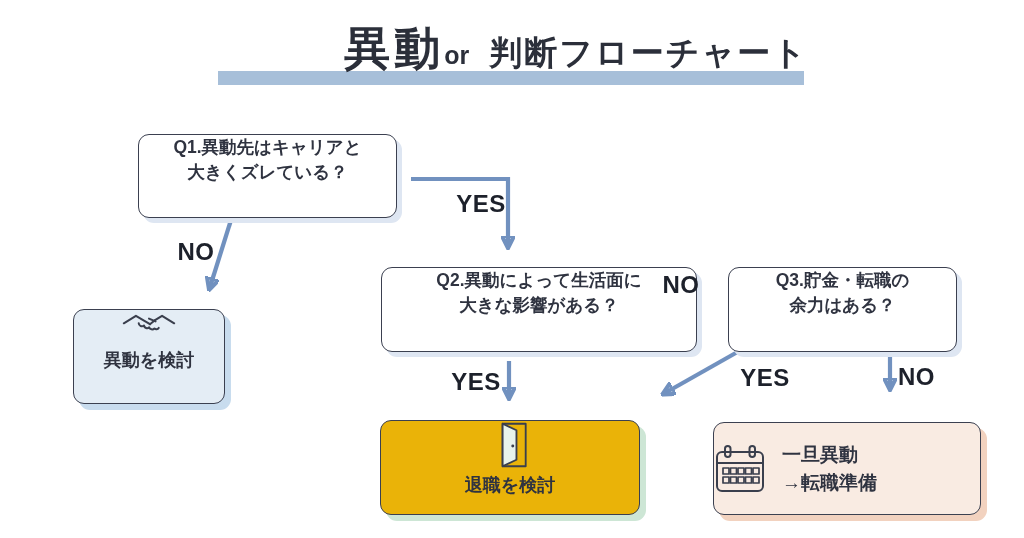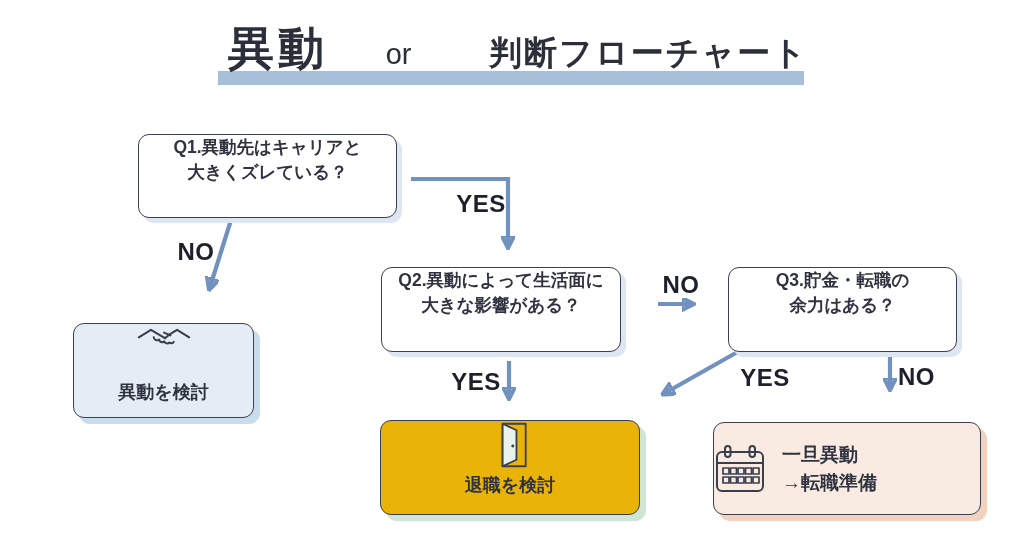--- a/index.html
+++ b/index.html
@@ -14,49 +14,49 @@
   }
 
   
   .title-underline {
     position: absolute; left: 218px; top: 71px;
     width: 586px; height: 14px;
     background: #a7bfd9; z-index: 1;
   }
   .title {
     position: absolute; left: 228px; top: 18px; width: 580px; height: 62px;
-    display: flex; align-items: baseline; justify-content: space-between;
+    display: flex; align-items: baseline; justify-content: flex-end;
     z-index: 2; color: #2b2f3a; white-space: nowrap;
   }
   .t-big { font-size: 46px; font-weight: 800; letter-spacing: 4px; }
-  .t-or  { font-size: 29px; font-weight: 400; }
+  .t-or  { font-size: 25px; font-weight: 700; }
   .t-mid { font-size: 33px; font-weight: 800; letter-spacing: 2px; margin-left: 20px; }
 
   
   .node {
     position: absolute;
     border: 1.7px solid #3b4050;
     border-radius: 11px;
     background: #ffffff;
     display: flex; flex-direction: column;
     align-items: center; justify-content: flex-start;
     text-align: center;
     color: #2f3340; font-weight: 800;
     z-index: 3;
   }
   .q-node { box-shadow: 5px 5px 0 #dee6f2; font-size: 17.5px; line-height: 1.45; }
   .q1 { left: 138px; top: 134px; width: 259px; height: 84px; }
-  .q2 { left: 381px; top: 267px; width: 240px; height: 85px; }
+  .q2 { left: 381px; top: 267px; width: 316px; height: 85px; }
   .q3 { left: 728px; top: 267px; width: 229px; height: 85px; }
 
   .outcome { font-size: 18px; }
   .outcome-transfer {
-    left: 73px; top: 323px; width: 181px; height: 95px;
+    left: 73px; top: 309px; width: 152px; height: 95px;
     background: #e4edf5; box-shadow: 6px 6px 0 #c8dcee;
-    gap: 22px;
+    gap: 4px;
   }
   .outcome-resign {
     left: 380px; top: 420px; width: 260px; height: 95px;
     background: #eab308; box-shadow: 6px 6px 0 #cde6d5;
     gap: 4px;
   }
   .outcome-prepare {
     left: 713px; top: 422px; width: 268px; height: 93px;
     background: #f9ebe2; box-shadow: 6px 6px 0 #f2d2bf;
     flex-direction: row; gap: 16px;

